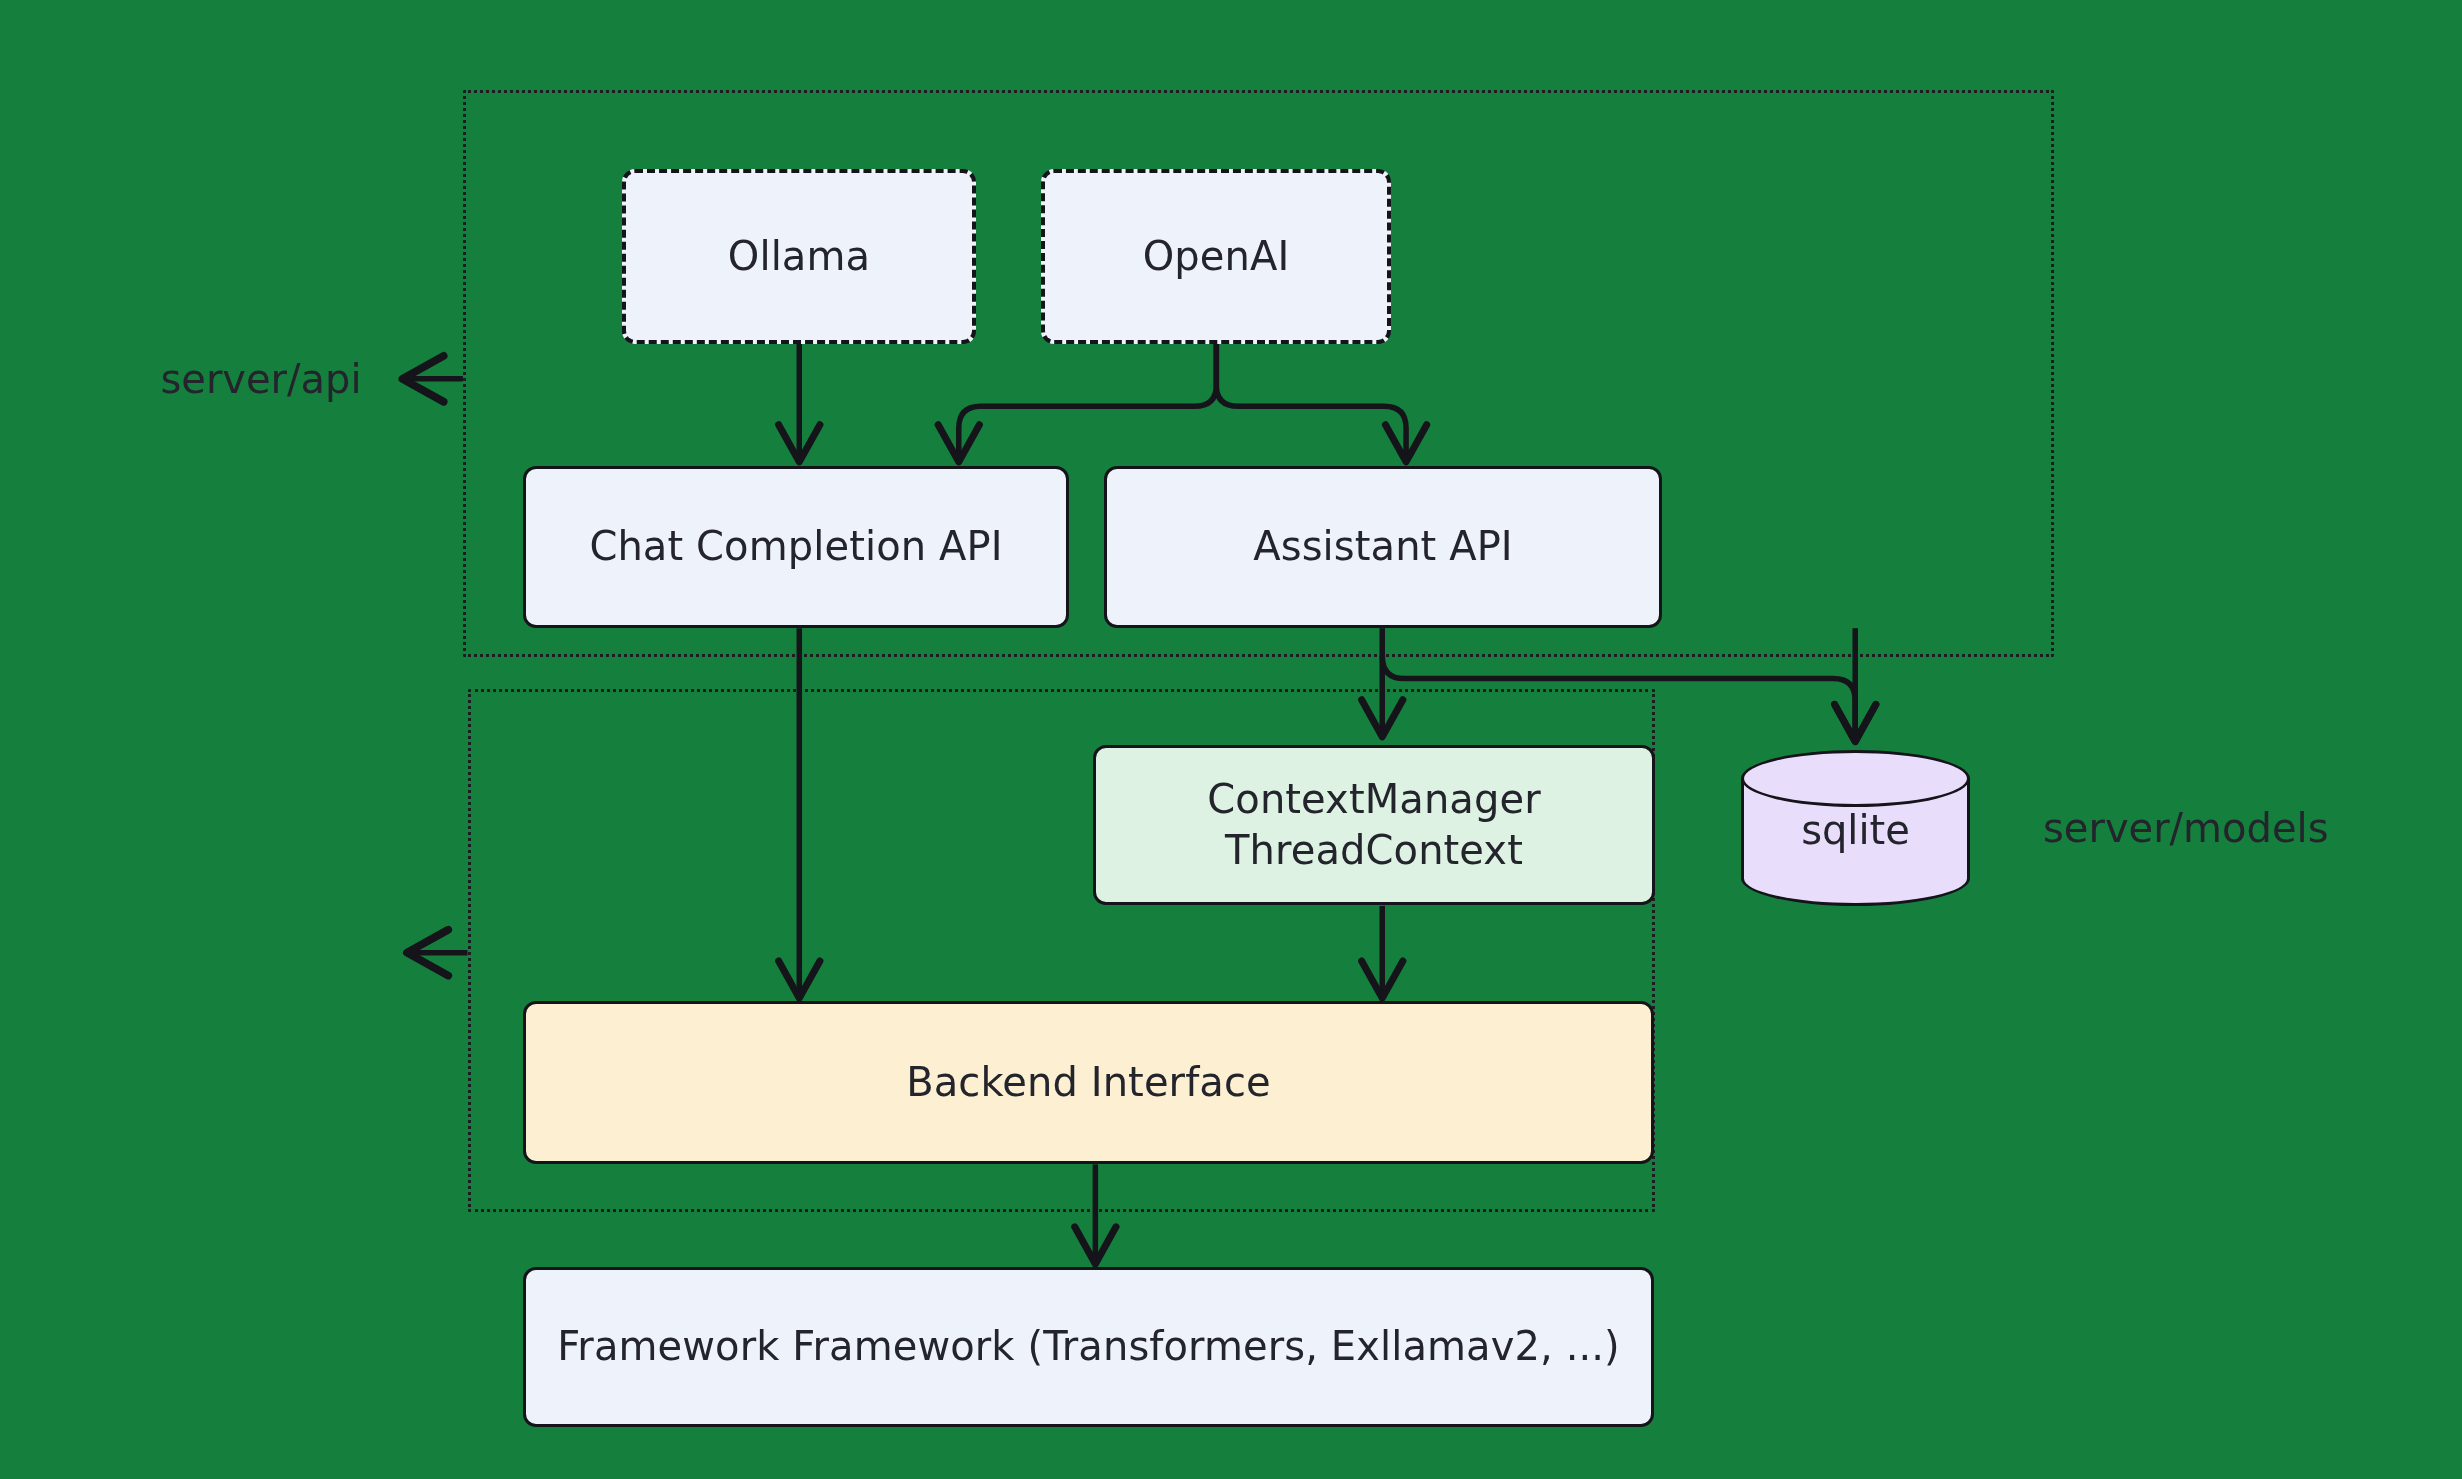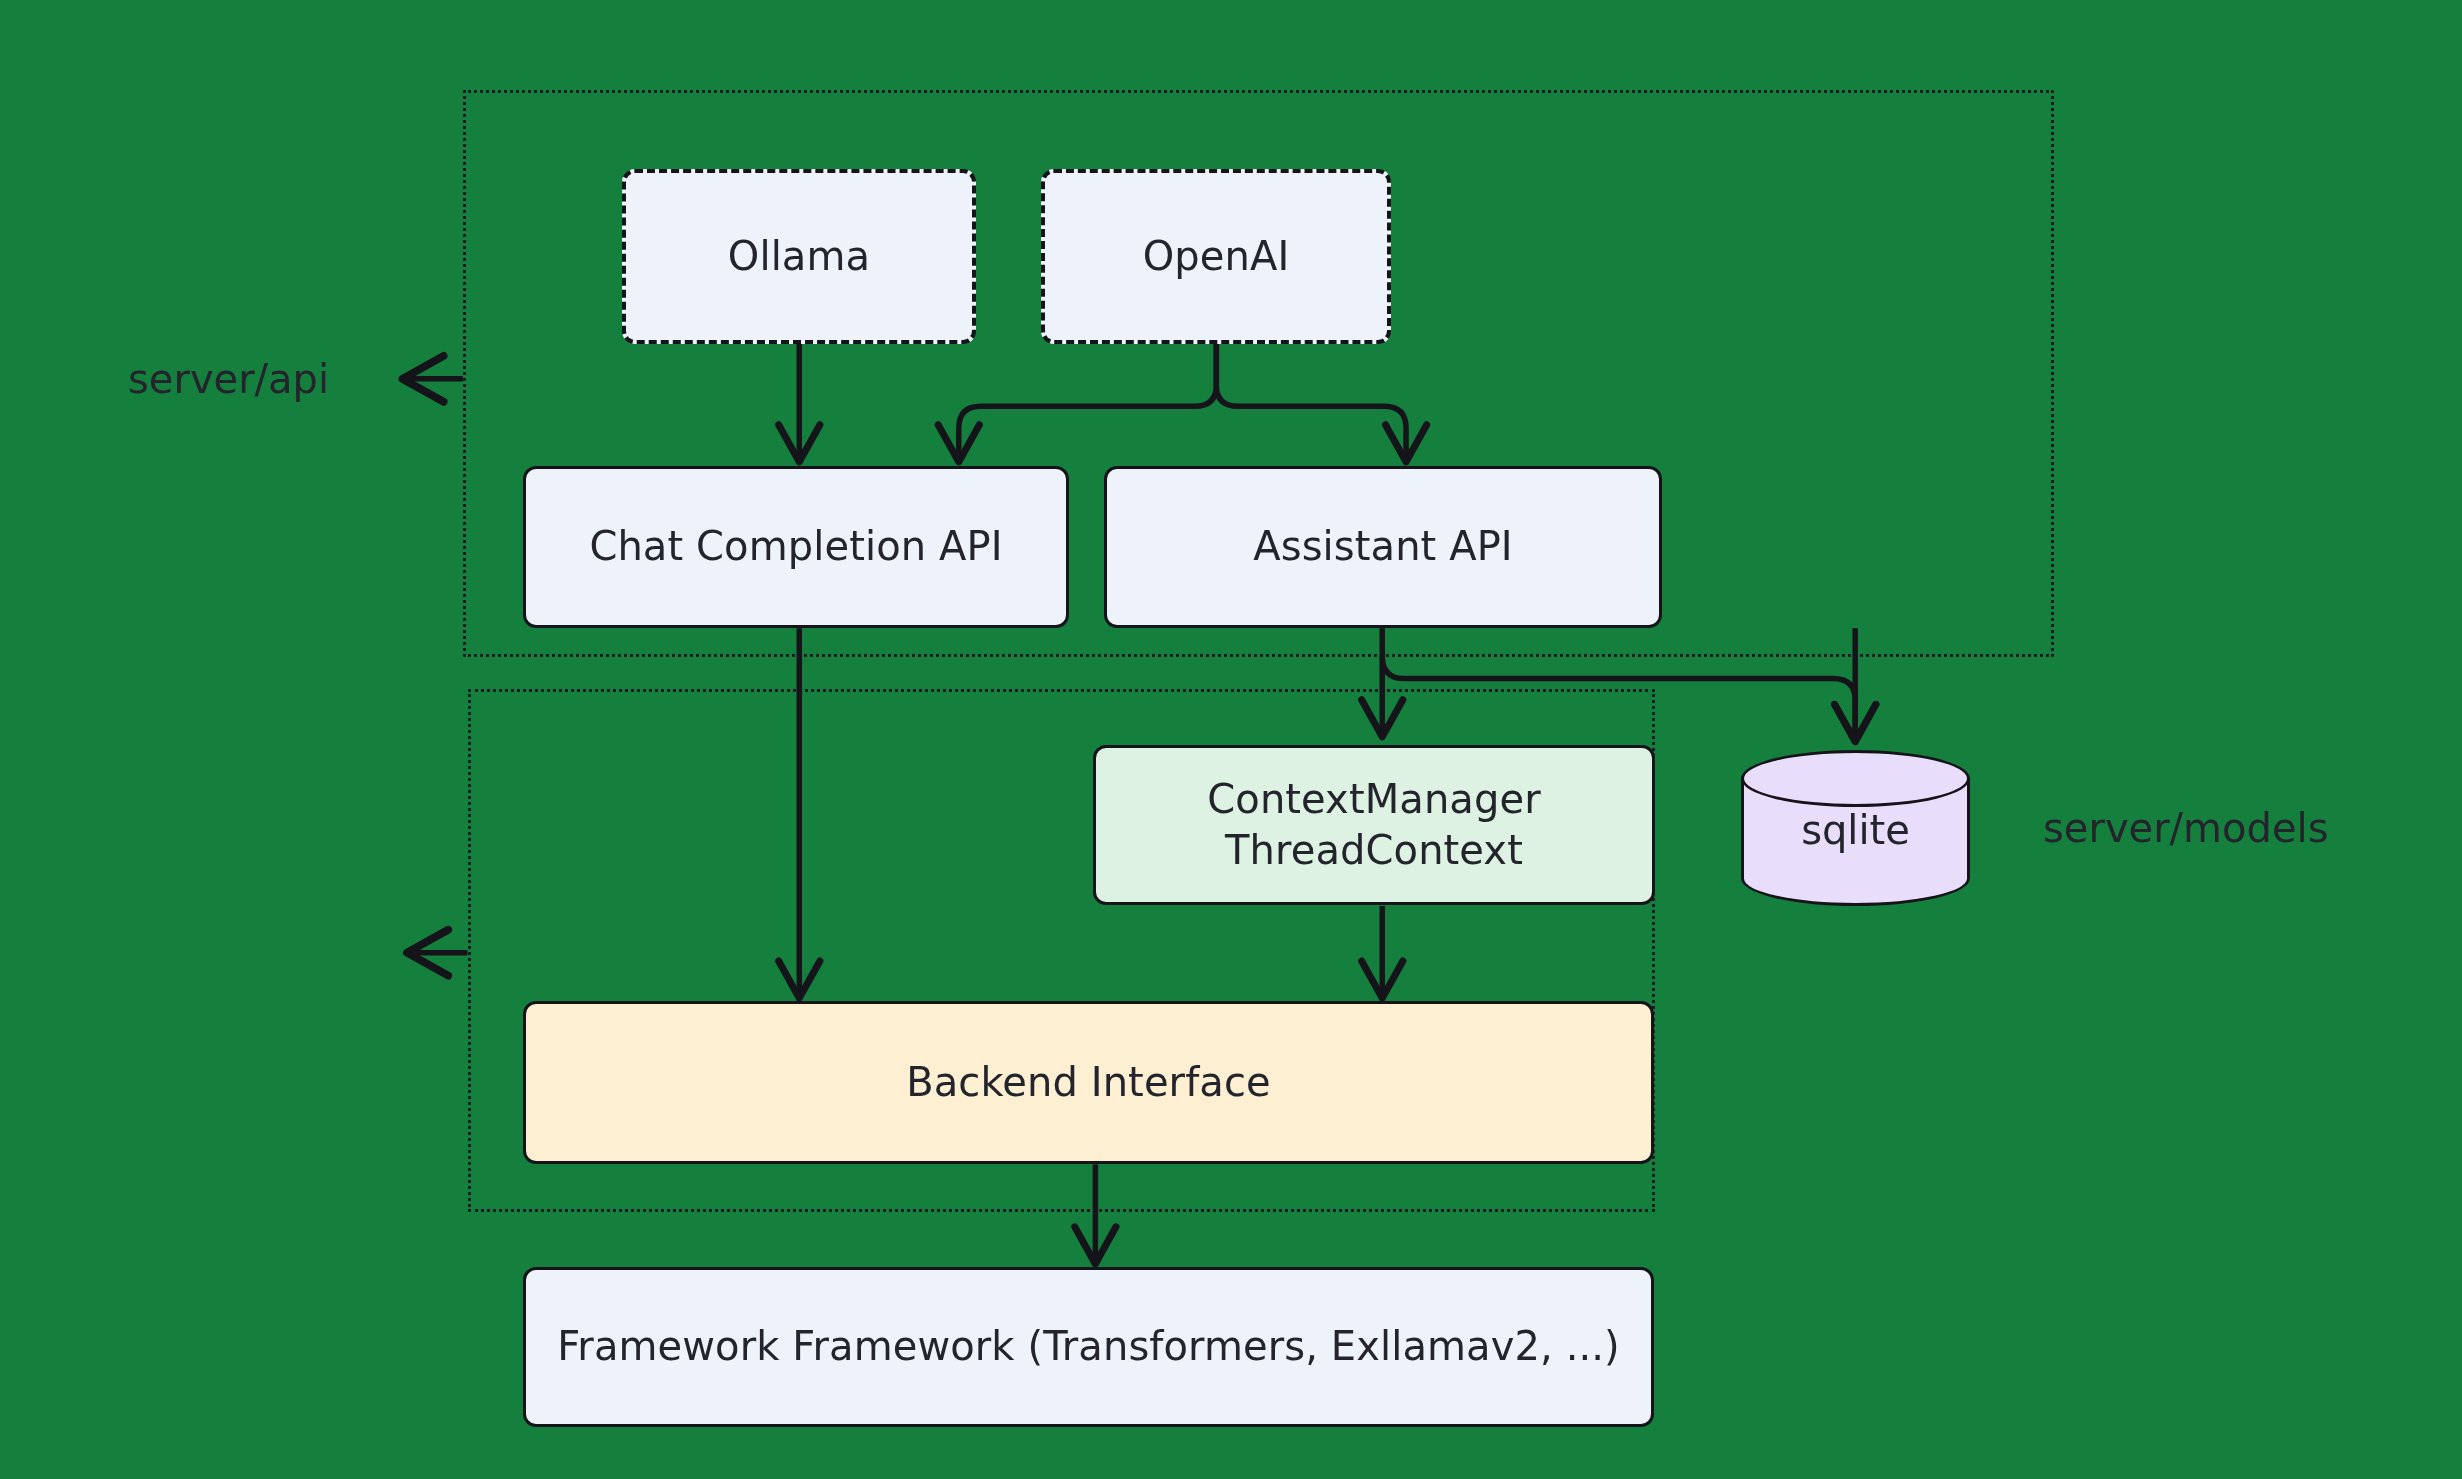--- a/index.html
+++ b/index.html
@@ -98,21 +98,21 @@
     z-index: 3;
   }
 
   
   .anno {
     position: absolute;
     color: #23242c;
     font-size: 40px;
     white-space: nowrap;
   }
-  .anno.right-align { text-align: left; }
+  .anno.right-align { text-align: center; }
 </style>
 </head>
 <body>
 
 <div id="stage">
 
   <div class="group-box" style="left:463px; top:90px; width:1591px; height:567px;"></div>
 
   <div class="group-box" style="left:468px; top:689px; width:1187px; height:523px;"></div>
 

